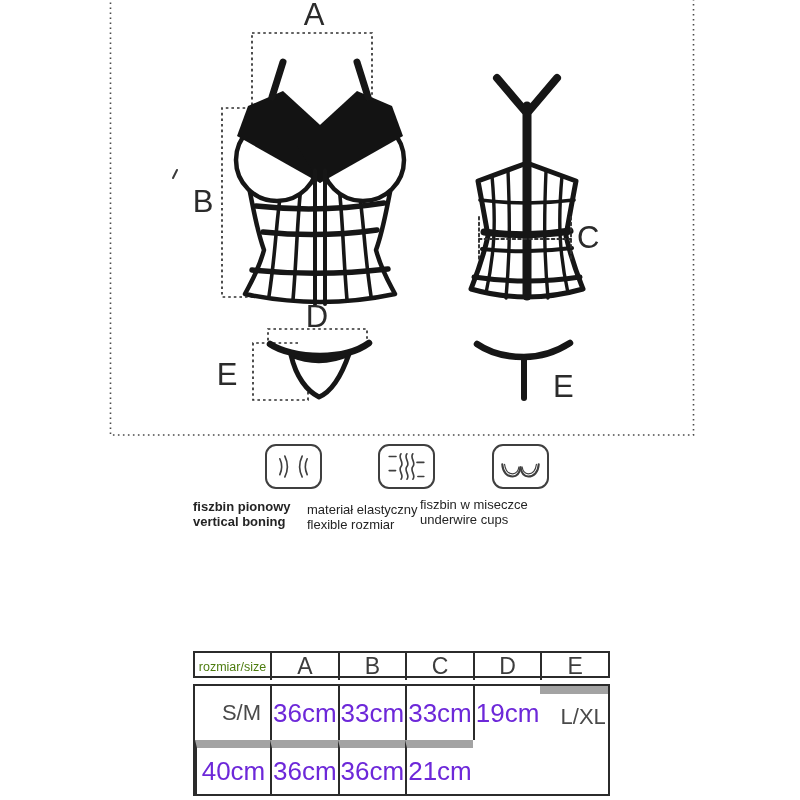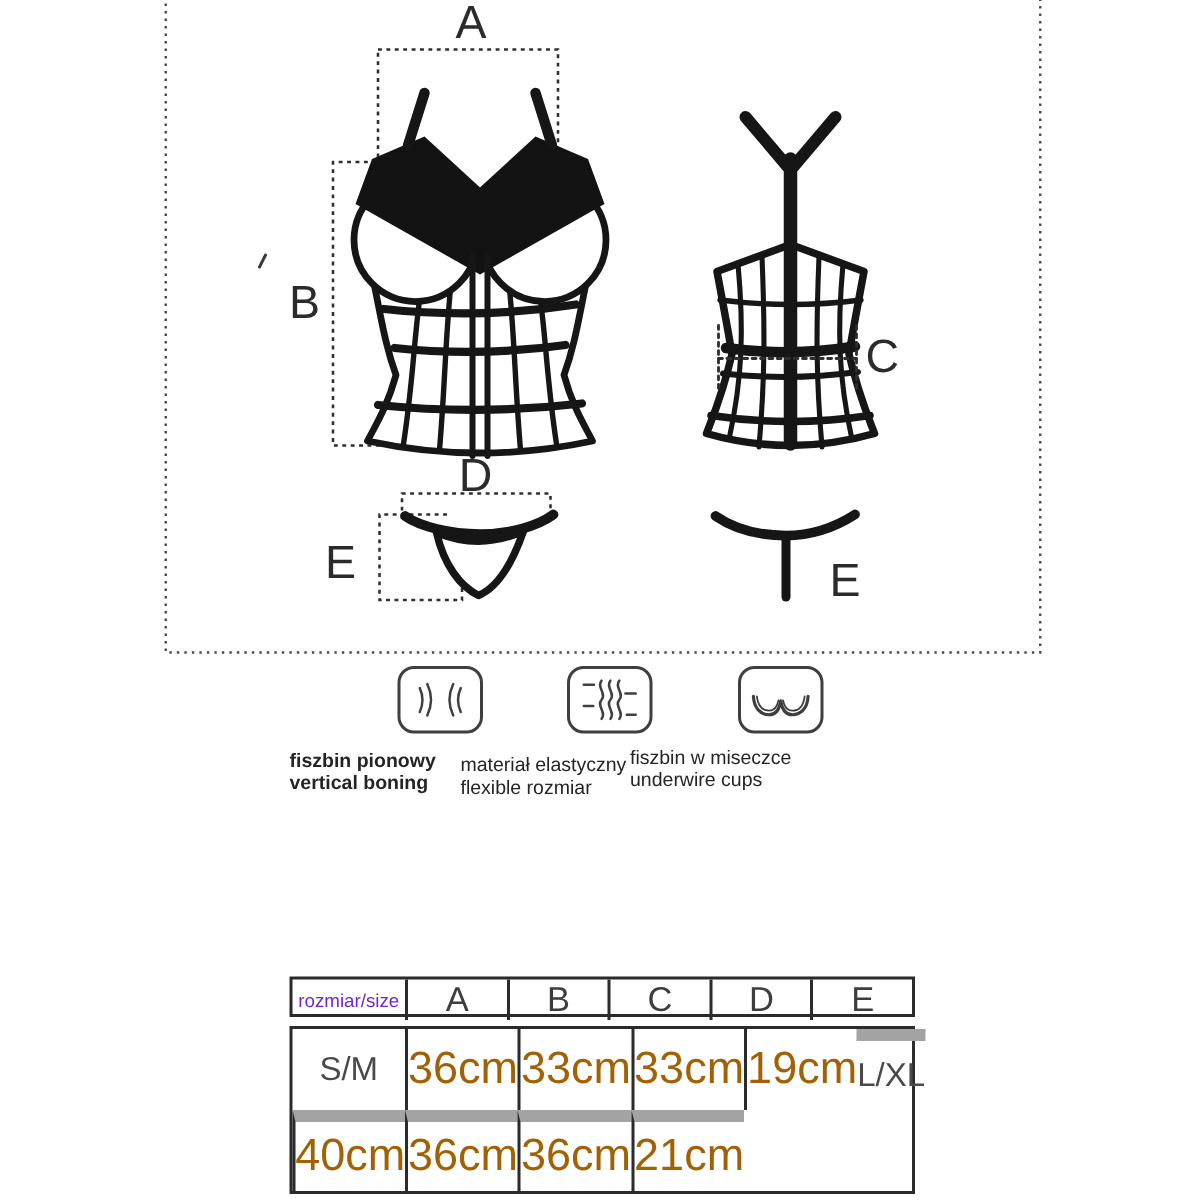--- a/index.html
+++ b/index.html
@@ -16,24 +16,24 @@
   
   .size-table{position:absolute;left:193px;top:651px;width:417px;}
   .t-head,.t-body{display:grid;grid-template-columns:75px repeat(5,1fr);
             border:2px solid #2b2b2b;box-sizing:border-box;background:#fff;}
   .t-head{height:27px;}
   .t-body{margin-top:6px;grid-auto-rows:54px;}
   .tc{display:flex;align-items:center;justify-content:center;box-sizing:border-box;}
   .t-head .tc,.t-body .tc{border-left:2px solid #2b2b2b;}
   .t-head .tc:first-child,.t-body .tc.row-start{border-left:none;}
   .t-body .tc.r2{border-top:8px solid #a3a3a3;}
-  .corner{font-size:12.5px;color:#6d28d9;}
+  .corner{font-size:12.5px;color:#4d7c0f;}
   .colhead{font-size:23px;font-weight:300;color:#3d3d3d;}
-  .sizecell{font-size:22px;font-weight:300;color:#4a4a4a;}
-  .valcell{font-size:30px;font-weight:300;color:#a16207;}
+  .sizecell{font-size:22px;font-weight:300;color:#4a4a4a;padding-left:18px;}
+  .valcell{font-size:26px;font-weight:300;color:#6d28d9;}
 </style>
 </head>
 <body>
 
 <div class="stage">
 
   <svg class="diagram-svg" width="800" height="440" viewBox="0 0 800 440">
 
     <rect x="110.5" y="-8" width="583" height="443" fill="none" stroke="#4a4a4a" stroke-width="1.6" stroke-dasharray="1.6 3.4"></rect>
 

